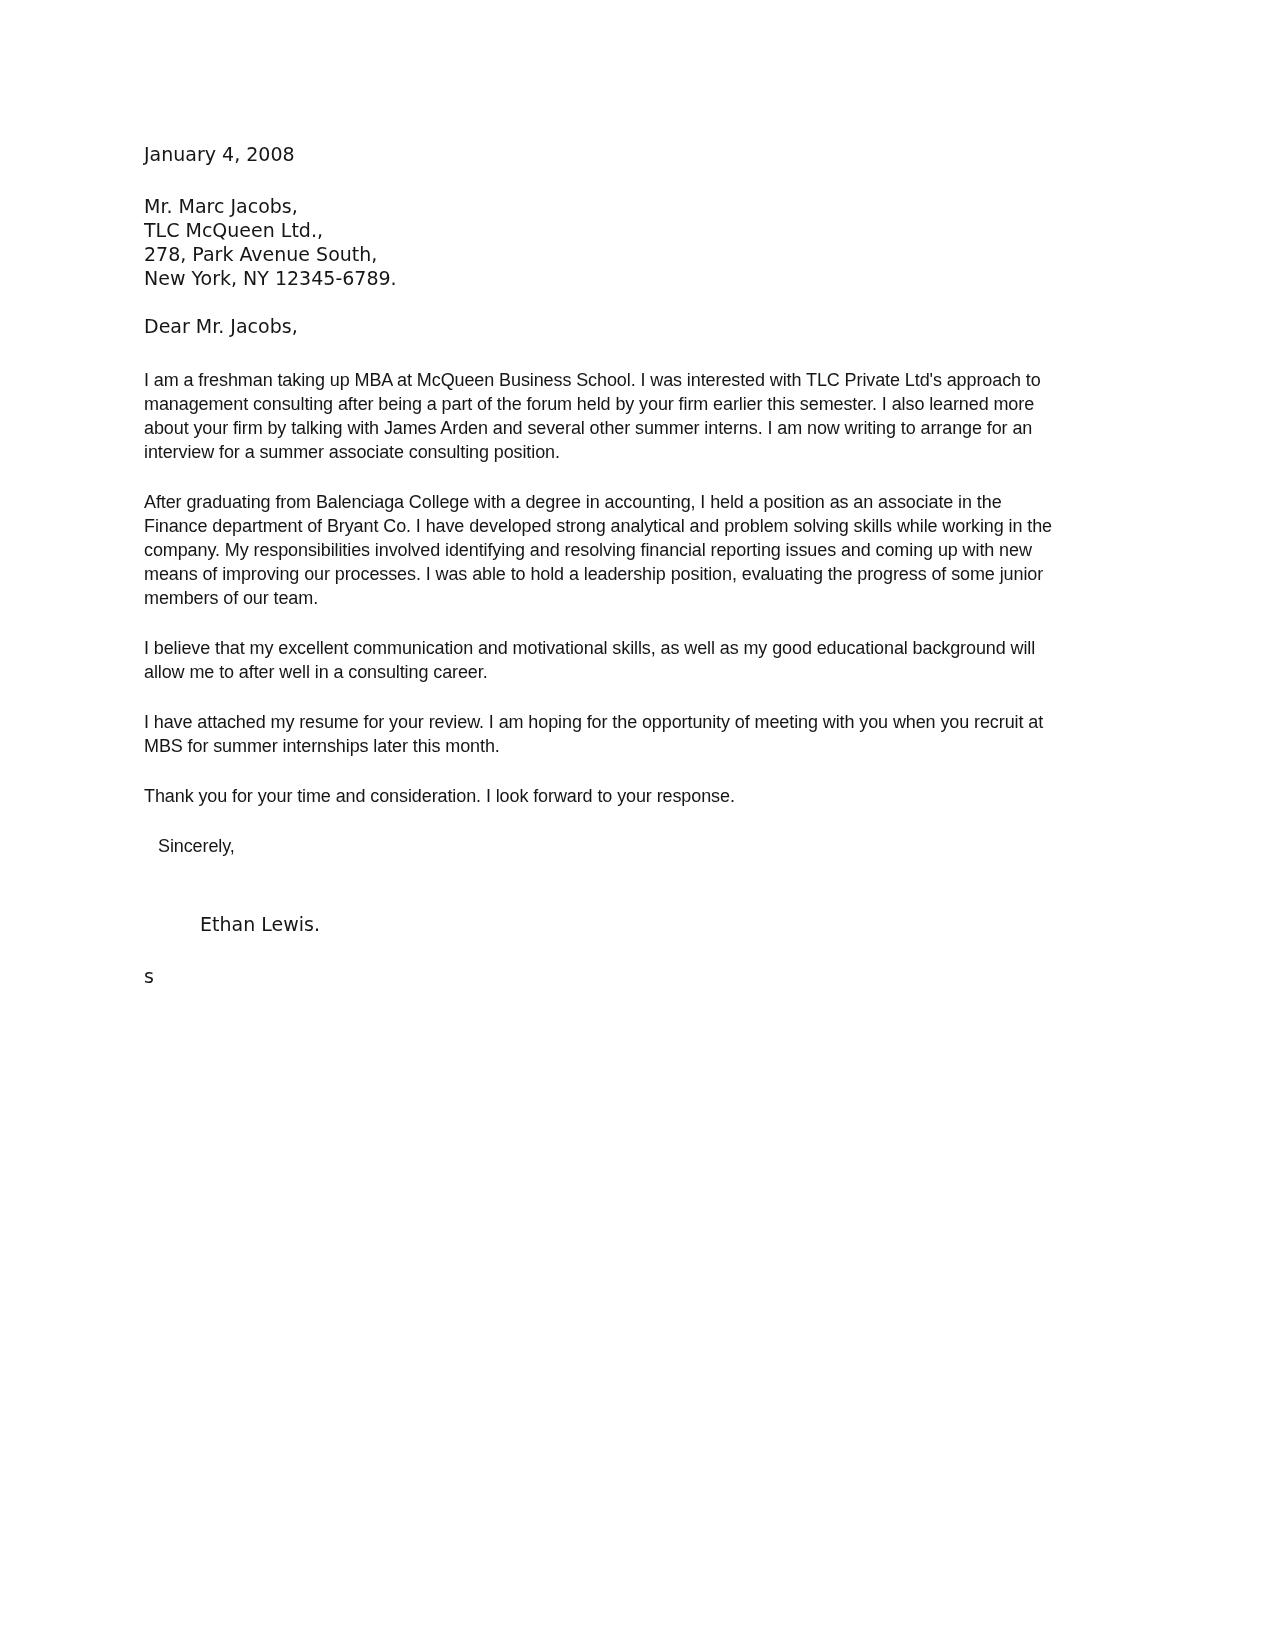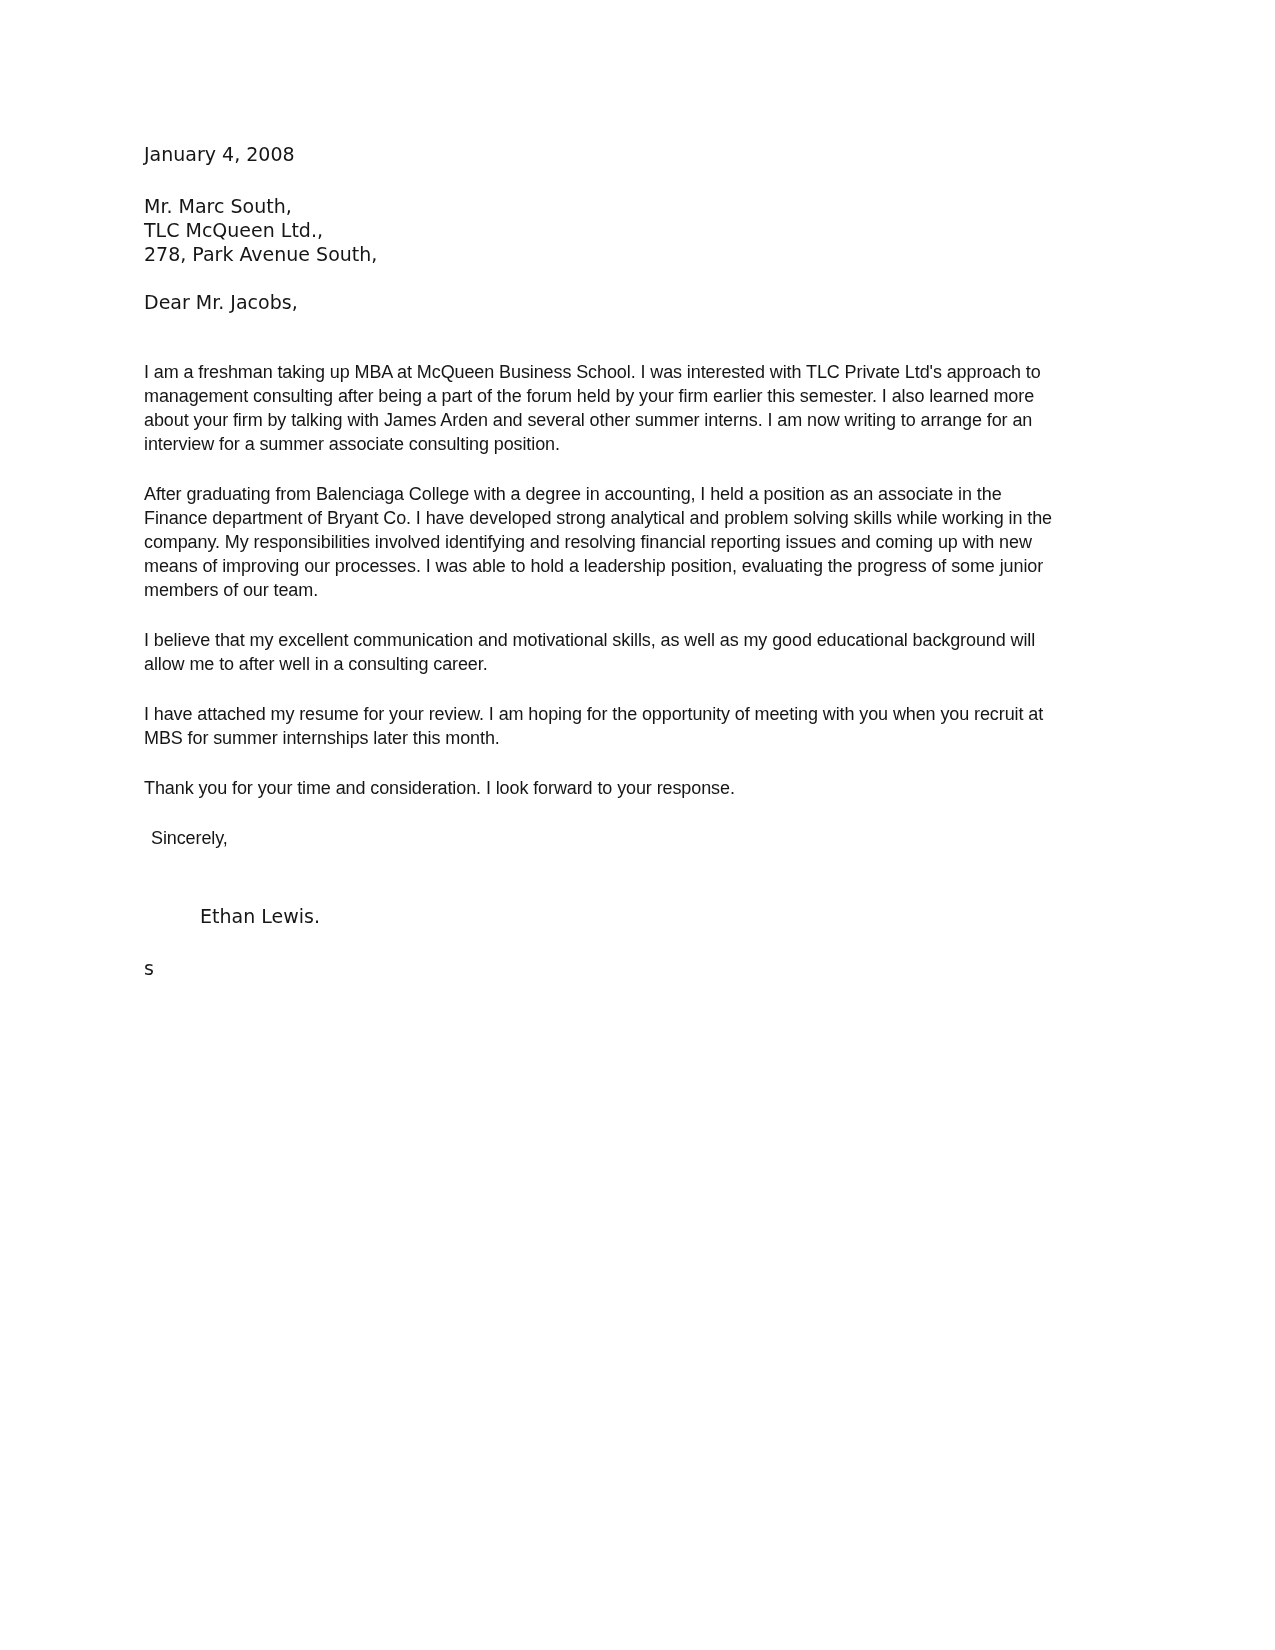--- a/index.html
+++ b/index.html
@@ -36,50 +36,51 @@
     line-height: 24px;
     letter-spacing: -0.1px;
   }
   .date-line {
     margin-bottom: 28px;
   }
   .recipient-block {
     margin-bottom: 24px;
   }
   .salutation {
-    margin-bottom: 46px;
+    margin-bottom: 30px;
   }
   p.para {
     margin: 0 0 26px 0;
     max-width: 922px;
   }
   .closing {
-    margin: 0 0 54px 7px;
+    margin: 0 0 54px 14px;
   }
   .signature-name {
     margin: 0 0 28px 56px;
   }
   .enclosures {
     margin: 0 0 25px 0;
   }
   .stray {
     margin: 0;
   }
 </style>
 </head>
 <body>
 
 <div class="page">
 
   <div class="hdr date-line">January 4, 2008</div>
 
   <div class="recipient-block">
-    <div class="hdr">Mr. Marc South,</div>
+    <div class="hdr">Mr. Marc Jacobs,</div>
     <div class="hdr">TLC McQueen Ltd.,</div>
     <div class="hdr">278, Park Avenue South,</div>
+    <div class="hdr">New York, NY 12345-6789.</div>
   </div>
 
   <div class="hdr salutation">Dear Mr. Jacobs,</div>
 
   <p class="body-text para">I am a freshman taking up MBA at McQueen Business School. I was interested with TLC Private Ltd's approach to management consulting after being a part of the forum held by your firm earlier this semester. I also learned more about your firm by talking with James Arden and several other summer interns. I am now writing to arrange for an interview for a summer associate consulting position.</p>
 
   <p class="body-text para">After graduating from Balenciaga College with a degree in accounting, I held a position as an associate in the Finance department of Bryant Co. I have developed strong analytical and problem solving skills while working in the company. My responsibilities involved identifying and resolving financial reporting issues and coming up with new means of improving our processes. I was able to hold a leadership position, evaluating the progress of some junior members of our team.</p>
 
   <p class="body-text para">I believe that my excellent communication and motivational skills, as well as my good educational background will allow me to after well in a consulting career.</p>
 

